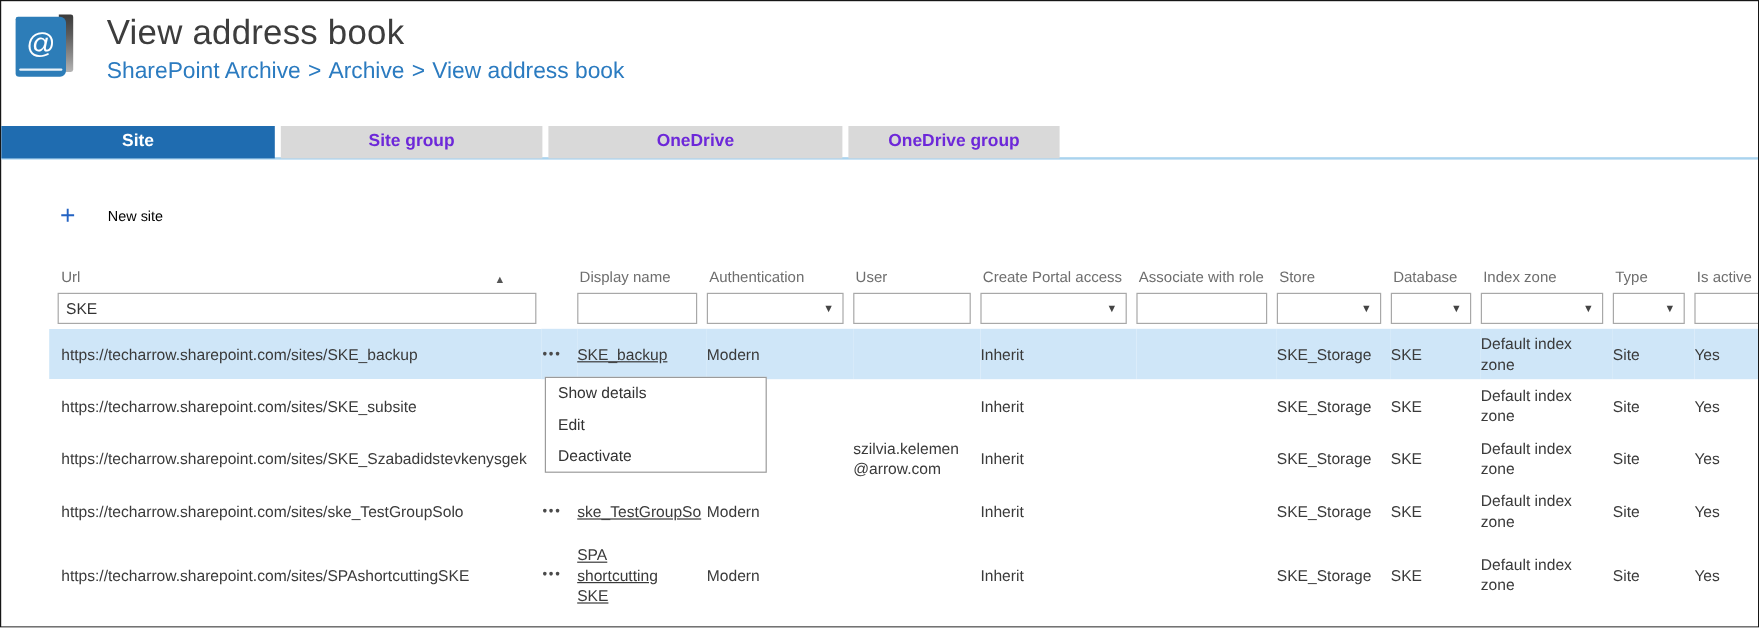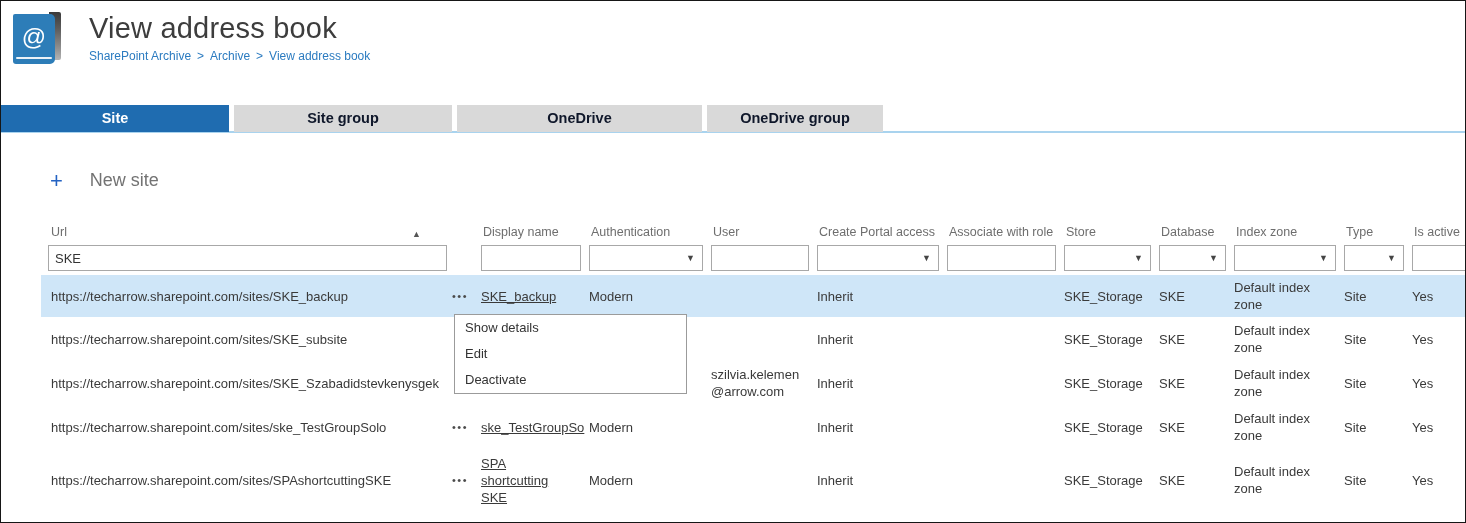--- a/index.html
+++ b/index.html
@@ -17,36 +17,36 @@
     background:linear-gradient(180deg,#3a3a3a 0%,#5c5c5c 35%,#8f8f8f 75%,#b5b5b5 100%);
     border-radius:0 2px 2px 0; }
   .book-cover { position:absolute; left:2px; top:4px; width:42px; height:50px;
     background:#2d7db8; border-radius:2px 5px 5px 3px;
     display:flex; align-items:center; justify-content:center; }
   .book-cover::after { content:""; position:absolute; bottom:5px; left:3px; right:3px;
     height:2px; background:rgba(255,255,255,.9); border-radius:2px; }
   .book-at { color:#fff; font-size:24px; font-weight:400; margin-top:-4px; }
   .hdr-text { margin-left:24px; padding-top:2px; }
   .page-title { font-size:29px; font-weight:300; color:#3d3d3d; letter-spacing:.2px; }
-  .breadcrumb { margin-top:4px; font-size:12px; color:#2b7bc0; }
+  .breadcrumb { margin-top:4px; font-size:19px; color:#2b7bc0; }
   .breadcrumb a { color:#2b7bc0; text-decoration:none; cursor:pointer; }
   .crumb-sep { margin:0 6px; }
 
   
   .tabs { display:flex; position:relative; margin-top:9px; }
   .tab { height:27px; line-height:27px; text-align:center; font-size:14.5px; font-weight:700;
-    background:#d9d9d9; color:#0f172a; margin-right:5px; cursor:pointer; position:relative; z-index:2; }
+    background:#d9d9d9; color:#6d28d9; margin-right:5px; cursor:pointer; position:relative; z-index:2; }
   .tab.active { background:#1f6cb0; color:#fff; }
   .tab-w1{width:228px} .tab-w2{width:218px} .tab-w3{width:245px} .tab-w4{width:176px}
   .tabs-underline { height:2px; background:#a9d3ee; width:100%; margin-top:-1px; }
 
   
   .toolbar { display:flex; align-items:center; margin:37px 0 0 49px; cursor:pointer; width:160px; }
   .plus-icon { color:#2463c3; font-size:22px; font-weight:400; line-height:20px; }
-  .new-site-label { margin-left:27px; font-size:18px; color:#737373; }
+  .new-site-label { margin-left:27px; font-size:12px; color:#000000; }
 
   
   .table-wrap { margin:28px 0 0 40px; }
   table { border-collapse:collapse; table-layout:fixed; width:1448px; }
   col.c-url{width:410px} col.c-act{width:30px} col.c-disp{width:108px} col.c-auth{width:122px}
   col.c-user{width:106px} col.c-cpa{width:130px} col.c-awr{width:117px} col.c-store{width:95px}
   col.c-db{width:75px} col.c-idx{width:110px} col.c-type{width:68px} col.c-active{width:77px}
 
   thead th { font-weight:400; color:#6e6e6e; font-size:12.5px; text-align:left;
     vertical-align:bottom; padding:0 6px 4px 2px; height:24px; white-space:nowrap; overflow:hidden; cursor:pointer; }
@@ -68,21 +68,21 @@
   tbody td.b-act { padding:0; text-align:left; }
   tr.r-normal { height:44px; }
   tr.r-first { height:42px; }
   tr.r-tall { height:62px; }
   tr.selected { background:#cfe6f8; }
   tbody tr { cursor:pointer; }
   .ellipsis-btn { display:inline-block; color:#4a4a4a; font-size:11px; letter-spacing:1.5px;
     cursor:pointer; padding:2px 1px; }
 
   
-  .context-menu { position:absolute; left:453px; top:313px; width:233px; background:#fff;
+  .context-menu { position:absolute; left:453px; top:313px; width:185px; background:#fff;
     border:1px solid #9b9b9b; z-index:10; }
   .menu-item { position:relative; padding:5px 22px 5px 10px; font-size:13px; color:#333;
     height:26px; line-height:16px; cursor:pointer; white-space:nowrap; }
   .submenu-arrow { position:absolute; right:7px; top:7px; font-size:10px; color:#555; }
 </style>
 </head>
 <body>
 
 <div class="page">
 

